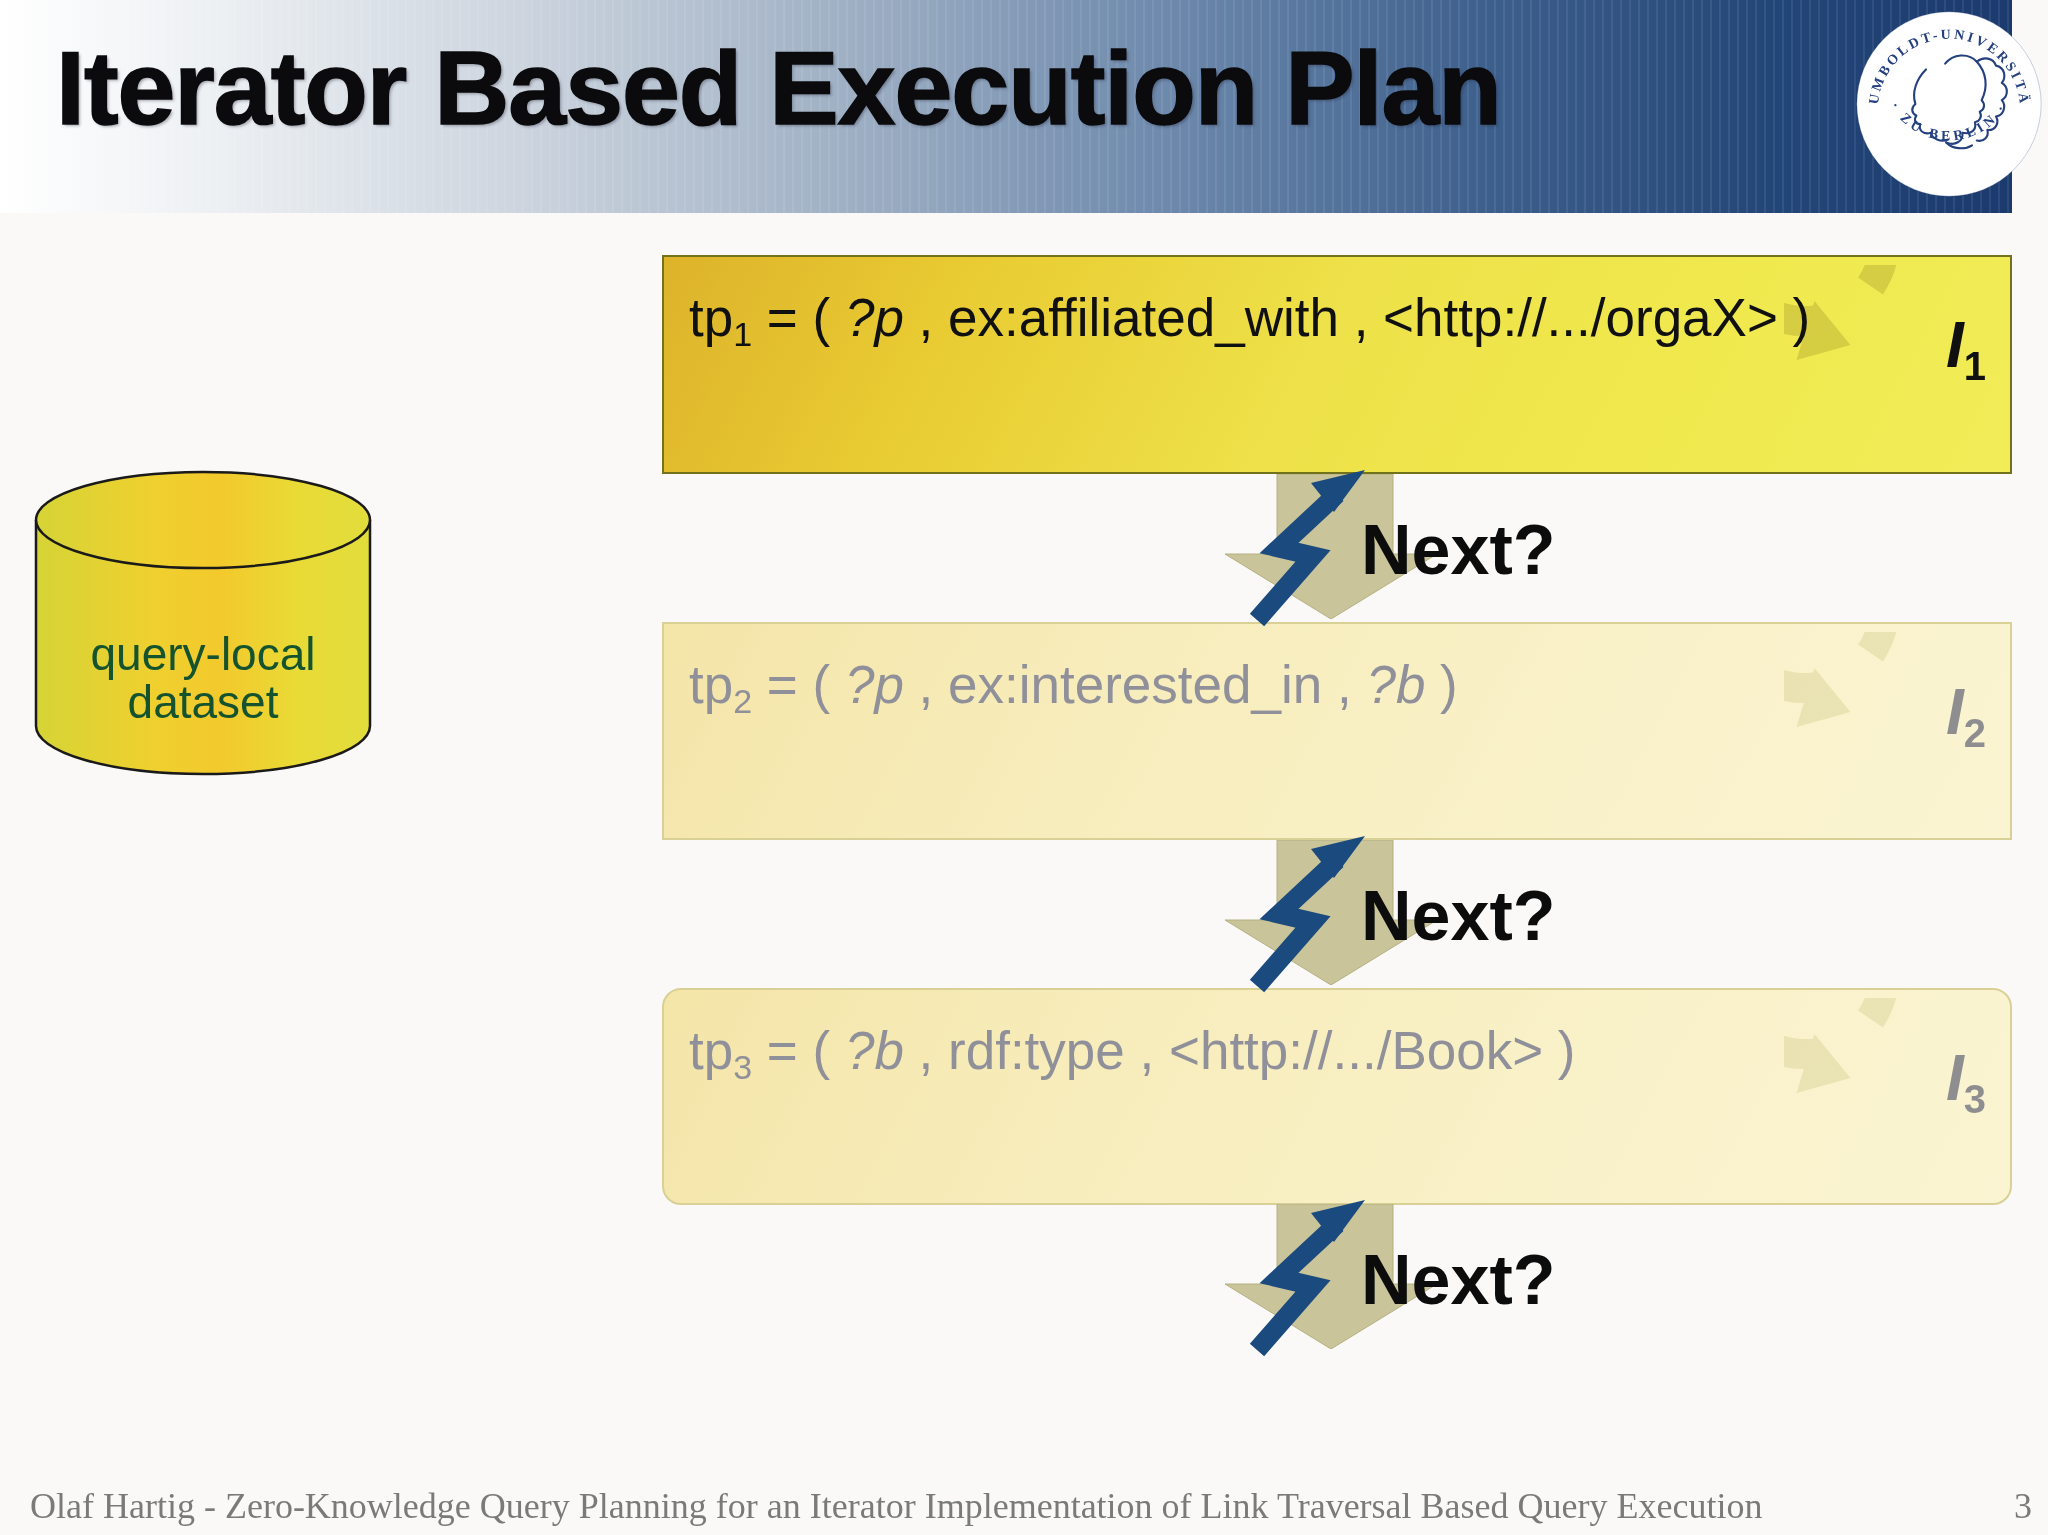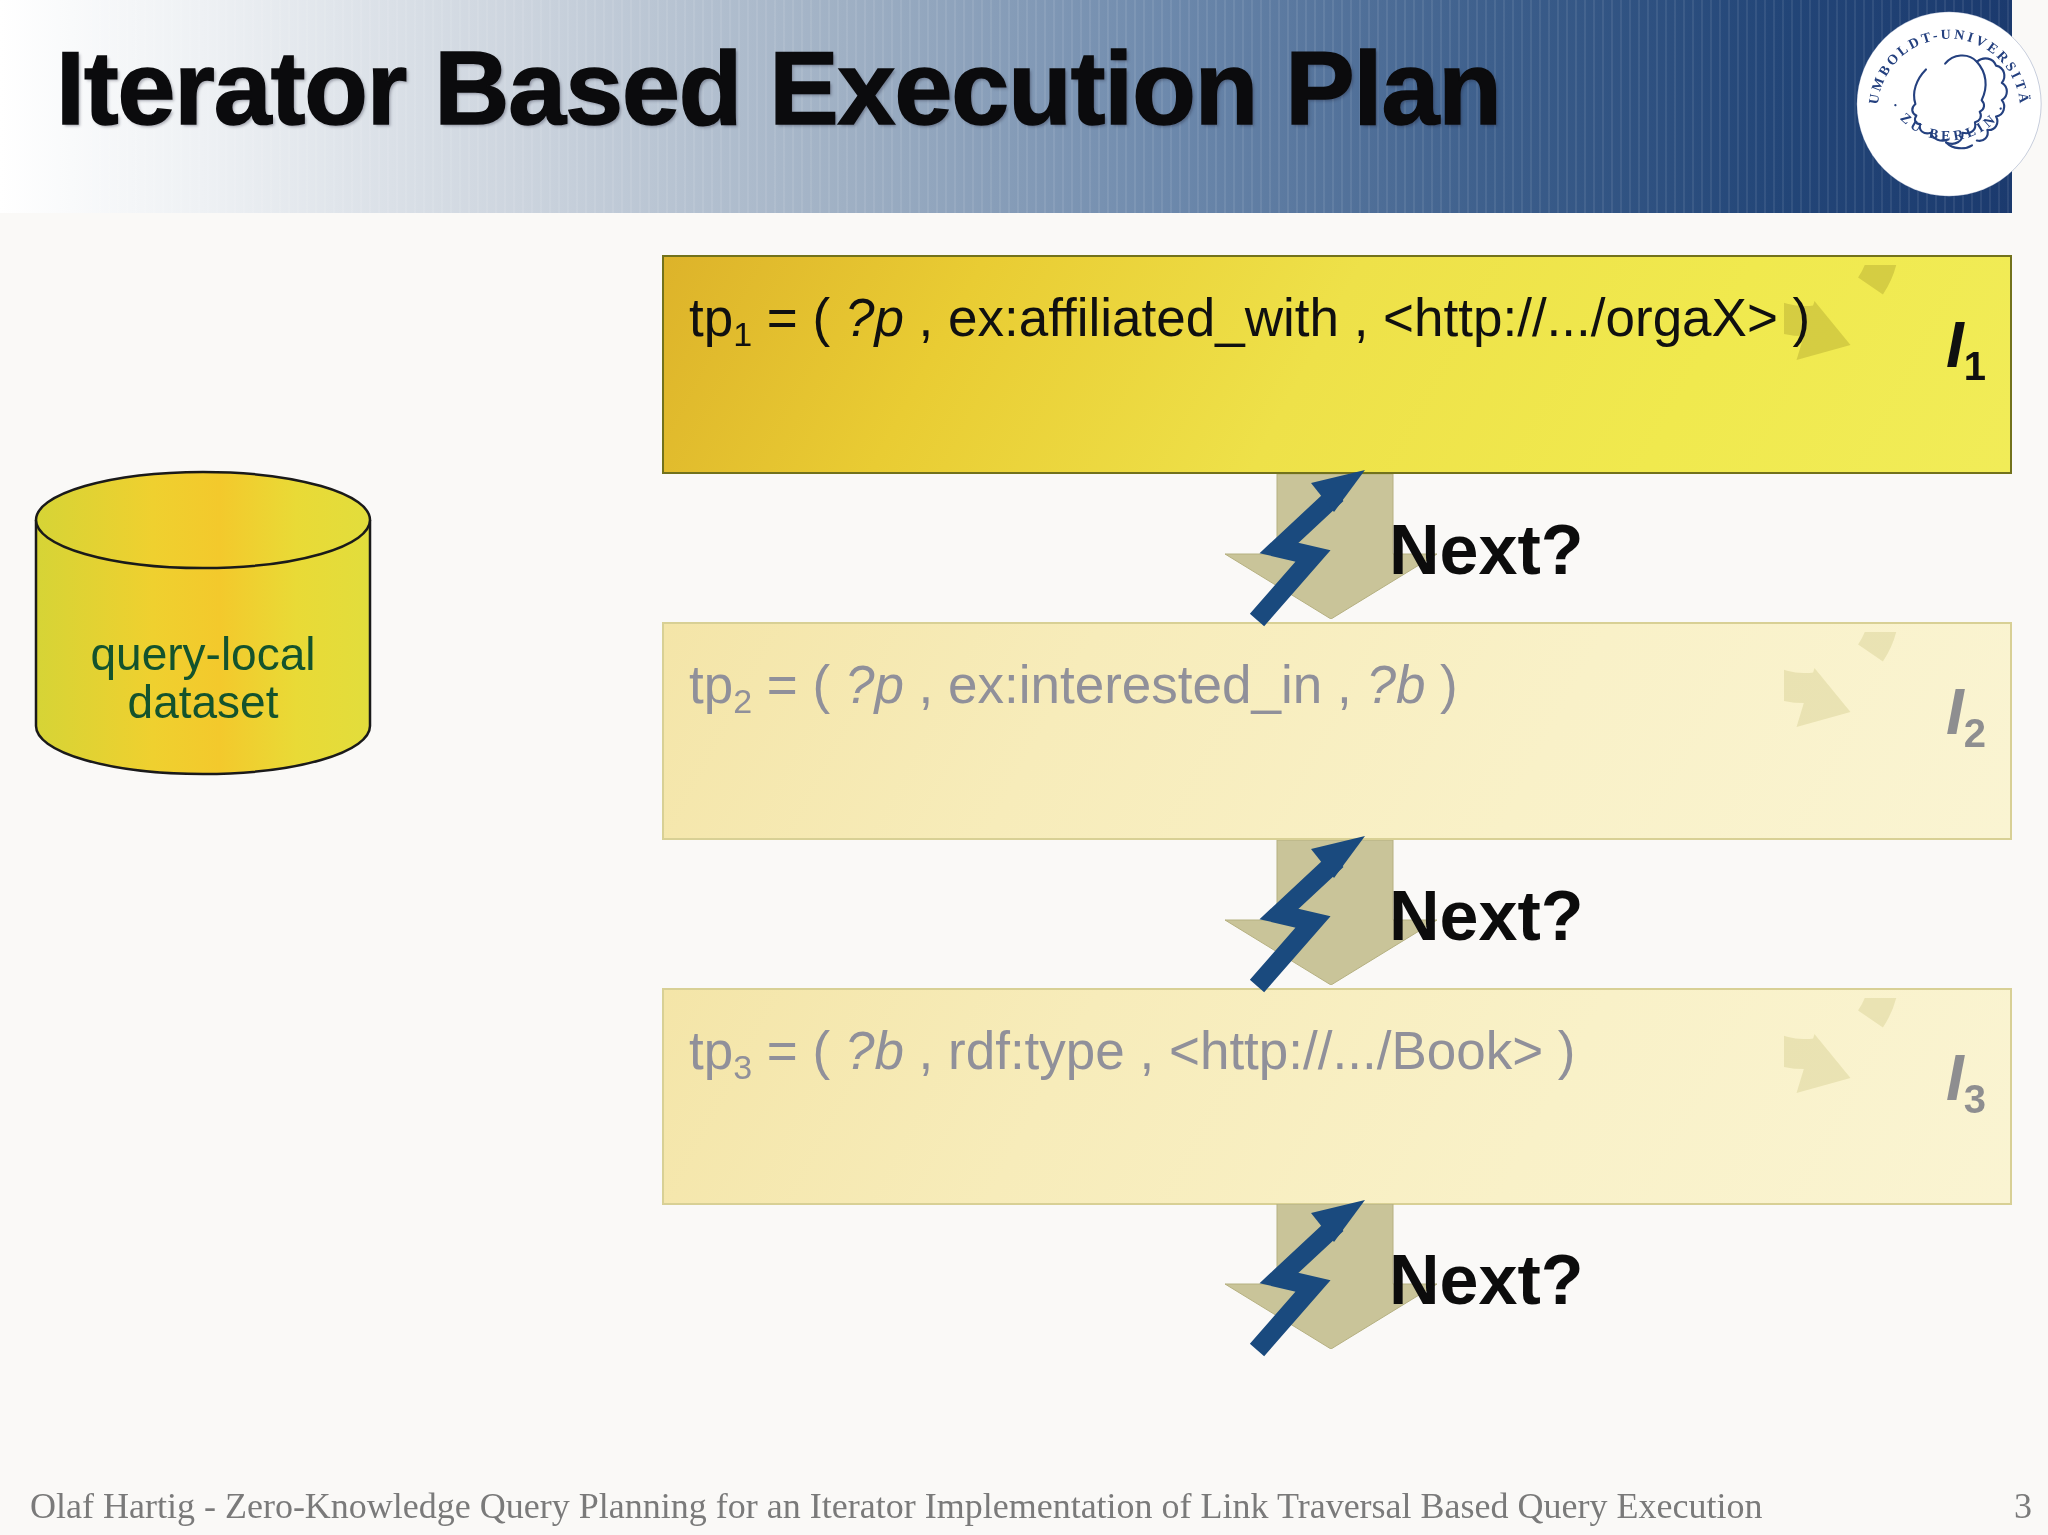--- a/index.html
+++ b/index.html
@@ -52,21 +52,21 @@
   }
   .iter sub{font-size:40px;font-style:normal;font-weight:bold;position:relative;top:.32em;vertical-align:baseline;}
   .tpbox.active .iter{color:#101010;}
   .tpbox.faded  .iter{color:#8e8e90;}
   .ring{position:absolute;left:1120px;top:8px;z-index:1;}
   
   .next-group{position:absolute;left:1225px;width:430px;height:165px;z-index:5;}
   .down-arrow{position:absolute;left:0;top:0;}
   .bolt{position:absolute;left:2px;top:-6px;}
   .next-label{
-    position:absolute;left:164px;top:36px;
+    position:absolute;left:136px;top:36px;
     font-size:70px;font-weight:bold;color:#0c0c0c;white-space:nowrap;
   }
   
   .footer-text{
     position:absolute;left:30px;top:1485px;
     font-family:"Liberation Serif",serif;font-size:36px;color:#7a7a7a;white-space:nowrap;
   }
   .page-number{
     position:absolute;right:16px;top:1485px;
     font-family:"Liberation Serif",serif;font-size:36px;color:#7a7a7a;
@@ -152,21 +152,21 @@
     <svg class="down-arrow" width="212" height="145" viewBox="0 0 212 145">
       <polygon points="52,0 168,0 168,80 212,80 106,145 0,80 52,80" fill="#c9c499" stroke="#b5b080" stroke-width="1"></polygon>
     </svg>
     <svg class="bolt" width="140" height="160" viewBox="0 0 140 160">
       <path d="M30,152 L86,88 L52,80 L110,26" fill="none" stroke="#1a4a7e" stroke-width="19" stroke-linejoin="miter"></path>
       <polygon points="138,2 84,15 107,44" fill="#1a4a7e"></polygon>
     </svg>
     <div class="next-label">Next?</div>
   </div>
 
-  <div class="tpbox faded" style="top:988px;height:217px;">
+  <div class="tpbox faded" style="top:988px;height:217px;border-radius:19px;">
     <div class="tpline"><span>tp</span><sub>3</sub><span> = ( </span><i>?b</i><span> , rdf:type , &lt;http://.../Book&gt; )</span><i></i><span></span></div>
     <div class="iter"><span>I</span><sub>3</sub></div>
     <svg class="ring" width="205" height="200" viewBox="0 0 200 200">
       <g opacity="0.6">
         <path d="M 84 21 A 80 80 0 1 0 31 55" fill="none" stroke="#e0d9a2" stroke-width="30"></path>
         <polygon points="10,95 28,36 64,80" fill="#e0d9a2"></polygon>
       </g>
     </svg>
   </div>
 

